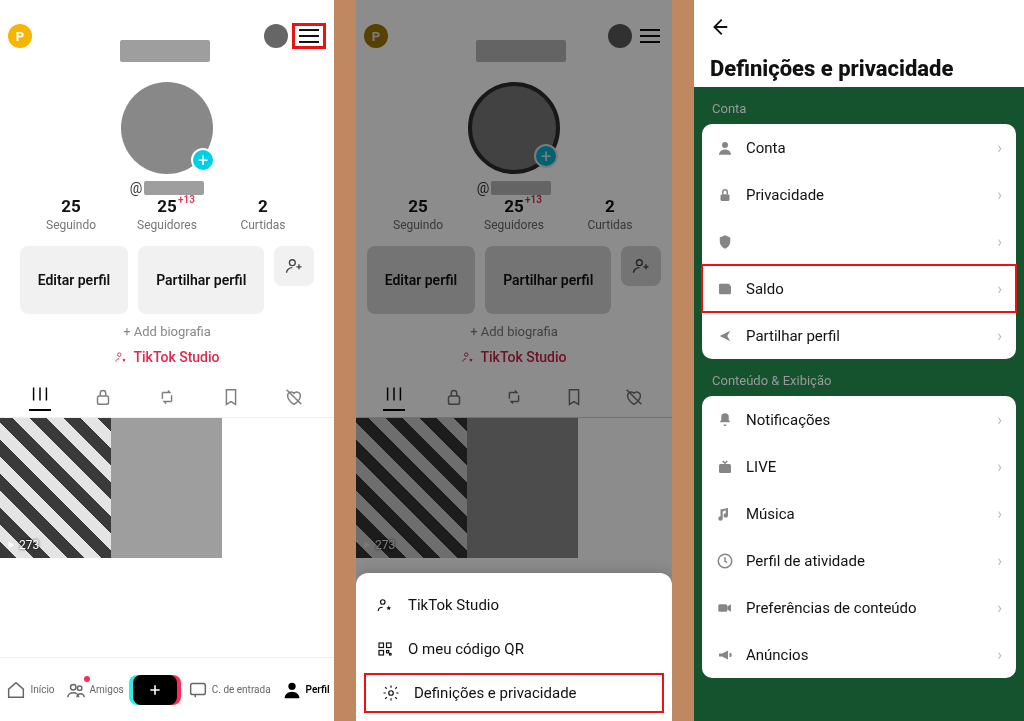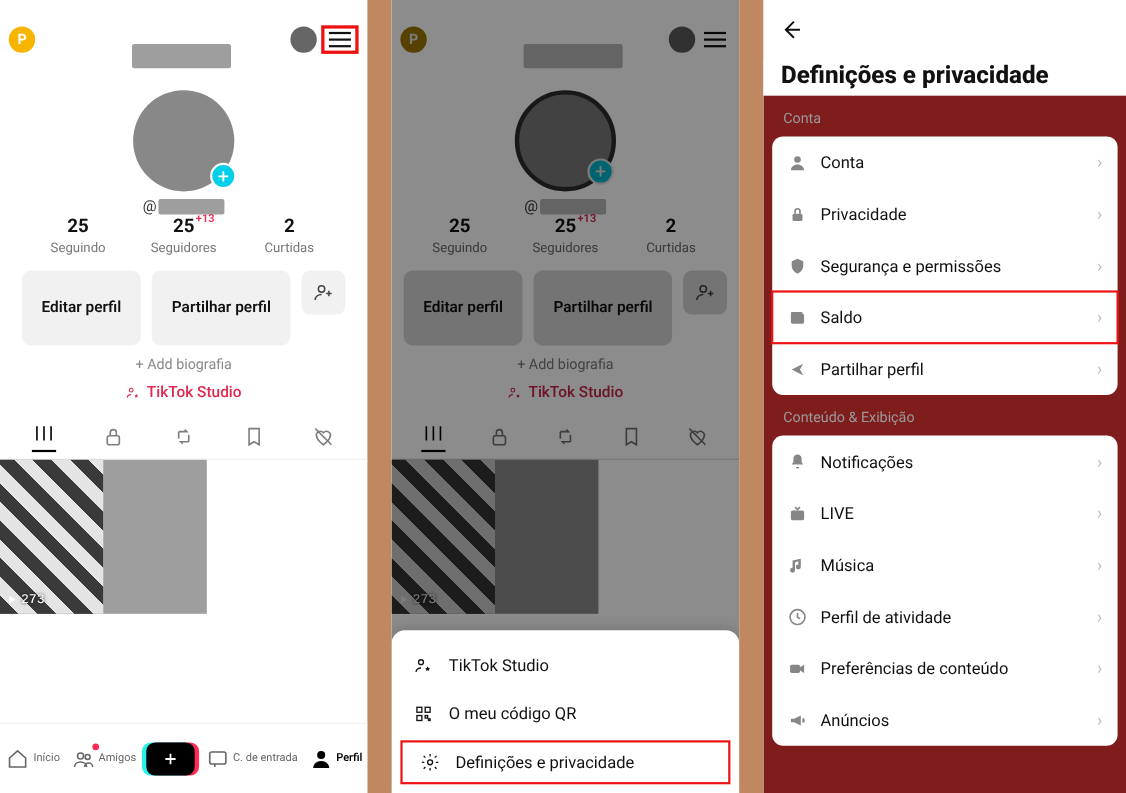--- a/index.html
+++ b/index.html
@@ -74,21 +74,21 @@
 
   .p1-addbio { text-align:center; color:#888; font-size:13px; margin-top:10px;}
   .p1-studio { text-align:center; color:#e02850; font-size:14px; margin-top:10px; font-weight:500; display:flex;align-items:center;justify-content:center;gap:5px;}
 
   .p1-tabbar { display:flex; justify-content:space-around; align-items:center; padding: 10px 8px 6px; margin-top:8px; border-bottom:1px solid #eee;}
   .p1-tabbar svg { width:22px; height:22px; stroke:#7e7e7e; fill:none; stroke-width:1.6;}
   .p1-tabbar .active svg { stroke:#000;}
   .p1-tabbar .active { border-bottom:2px solid #000; padding-bottom:4px;}
 
   .p1-grid { display:flex; }
-  .thumb { width:94px; height:140px; position:relative; background:#ccc;font-family:Liberation Mono, monospace; }
+  .thumb { width:111px; height:140px; position:relative; background:#ccc; }
   .thumb.pattern {
     background:
       repeating-linear-gradient(45deg, #3a3a3a 0 12px, #e4e4e4 12px 24px),
       #777;
   }
   .thumb.blank { background:#9e9e9e; }
   .thumb .plays {
     position:absolute; left:6px; bottom:6px; color:#fff; font-size:12px; display:flex; align-items:center; gap:3px;
     text-shadow:0 0 3px #000;
   }
@@ -130,21 +130,21 @@
   }
   .sheet-row.highlight { outline:2px solid #e11; outline-offset:-4px; margin: 0 6px; border-radius:2px;}
   .sheet-ic { width:18px; height:18px; display:flex;align-items:center;justify-content:center;}
 
   
   .p3-header {
     display:flex; align-items:center; padding: 16px 14px;
   }
   .back-arrow { font-size:22px; color:#111;}
   .p3-title { font-size:22px; font-weight:800; padding: 2px 16px 6px; color:#111; background:#fff;}
-  .p3-body { padding: 0 0 5px; background:#7f1d1d; flex:1; overflow:hidden;}
+  .p3-body { padding: 0 0 5px; background:#14532d; flex:1; overflow:hidden;}
   .section-label { font-size:13px; color:#9a9a9a; padding: 14px 18px 8px;}
   .card { background:#fff; border-radius:10px; margin: 0 8px;}
   .row {
     display:flex; align-items:center; justify-content:space-between;
     padding: 14px 14px; font-size:15px; color:#111;
     position:relative;
   }
   .row .left { display:flex; align-items:center; gap:12px;}
   .row .chev { color:#bbb; font-size:16px;}
   .row-ic { width:18px; height:18px; color:#868686; display:flex;align-items:center;justify-content:center;}
@@ -498,21 +498,20 @@
           </div>
         <div class="chev">›</div>
       </div>
       <div class="row">
         <div class="left">
             <div class="row-ic">
               <svg width="18" height="18" viewBox="0 0 24 24" fill="#868686">
                 <path d="M12 3l7 3v5c0 5-3 8-7 10-4-2-7-5-7-10V6z"></path>
               </svg>
             </div>
-            <span>Segurança e permissões</span>
           </div>
         <div class="chev">›</div>
       </div>
       <div class="row highlight">
         <div class="left">
             <div class="row-ic">
               <svg width="18" height="18" viewBox="0 0 24 24" fill="#868686">
                 <rect x="4" y="7" width="16" height="12" rx="2"></rect>
                 <rect x="4" y="5" width="14" height="4" rx="1"></rect>
               </svg>

